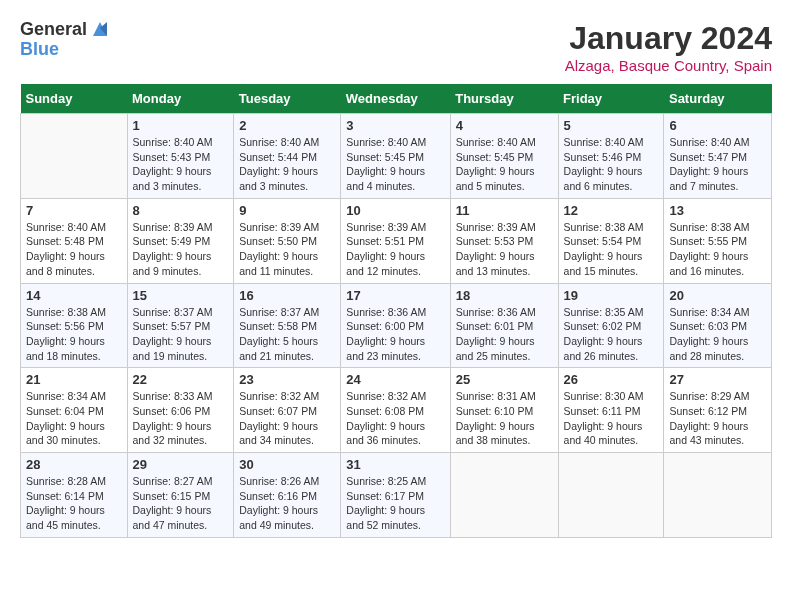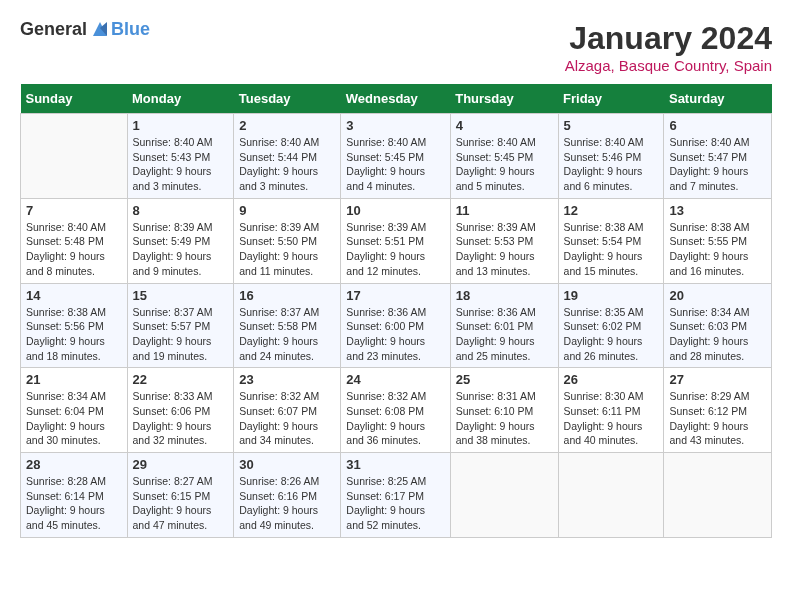--- a/index.html
+++ b/index.html
@@ -15,20 +15,21 @@
       justify-content: space-between;
       align-items: flex-start;
       margin-bottom: 10px;
     }
     .logo {
       display: flex;
       align-items: center;
     }
     .logo-text {
       display: flex;
+      flex-direction: column;
       line-height: 1.1;
     }
     .logo-general {
       font-size: 18px;
       font-weight: bold;
       color: #333;
     }
     .logo-blue {
       font-size: 18px;
       font-weight: bold;
@@ -218,21 +219,21 @@
         <td>
         <span class="day-number">15</span>
         <span class="day-info">Sunrise: 8:37 AM</span><br>
         <span class="day-info">Sunset: 5:57 PM</span><br>
         <span class="day-info">Daylight: 9 hours and 19 minutes.</span>
       </td>
         <td>
         <span class="day-number">16</span>
         <span class="day-info">Sunrise: 8:37 AM</span><br>
         <span class="day-info">Sunset: 5:58 PM</span><br>
-        <span class="day-info">Daylight: 9 hours and 24 minutes.</span>
+        <span class="day-info">Daylight: 5 hours and 21 minutes.</span>
       </td>
         <td>
         <span class="day-number">17</span>
         <span class="day-info">Sunrise: 8:36 AM</span><br>
         <span class="day-info">Sunset: 6:00 PM</span><br>
         <span class="day-info">Daylight: 9 hours and 23 minutes.</span>
       </td>
         <td>
         <span class="day-number">18</span>
         <span class="day-info">Sunrise: 8:36 AM</span><br>

